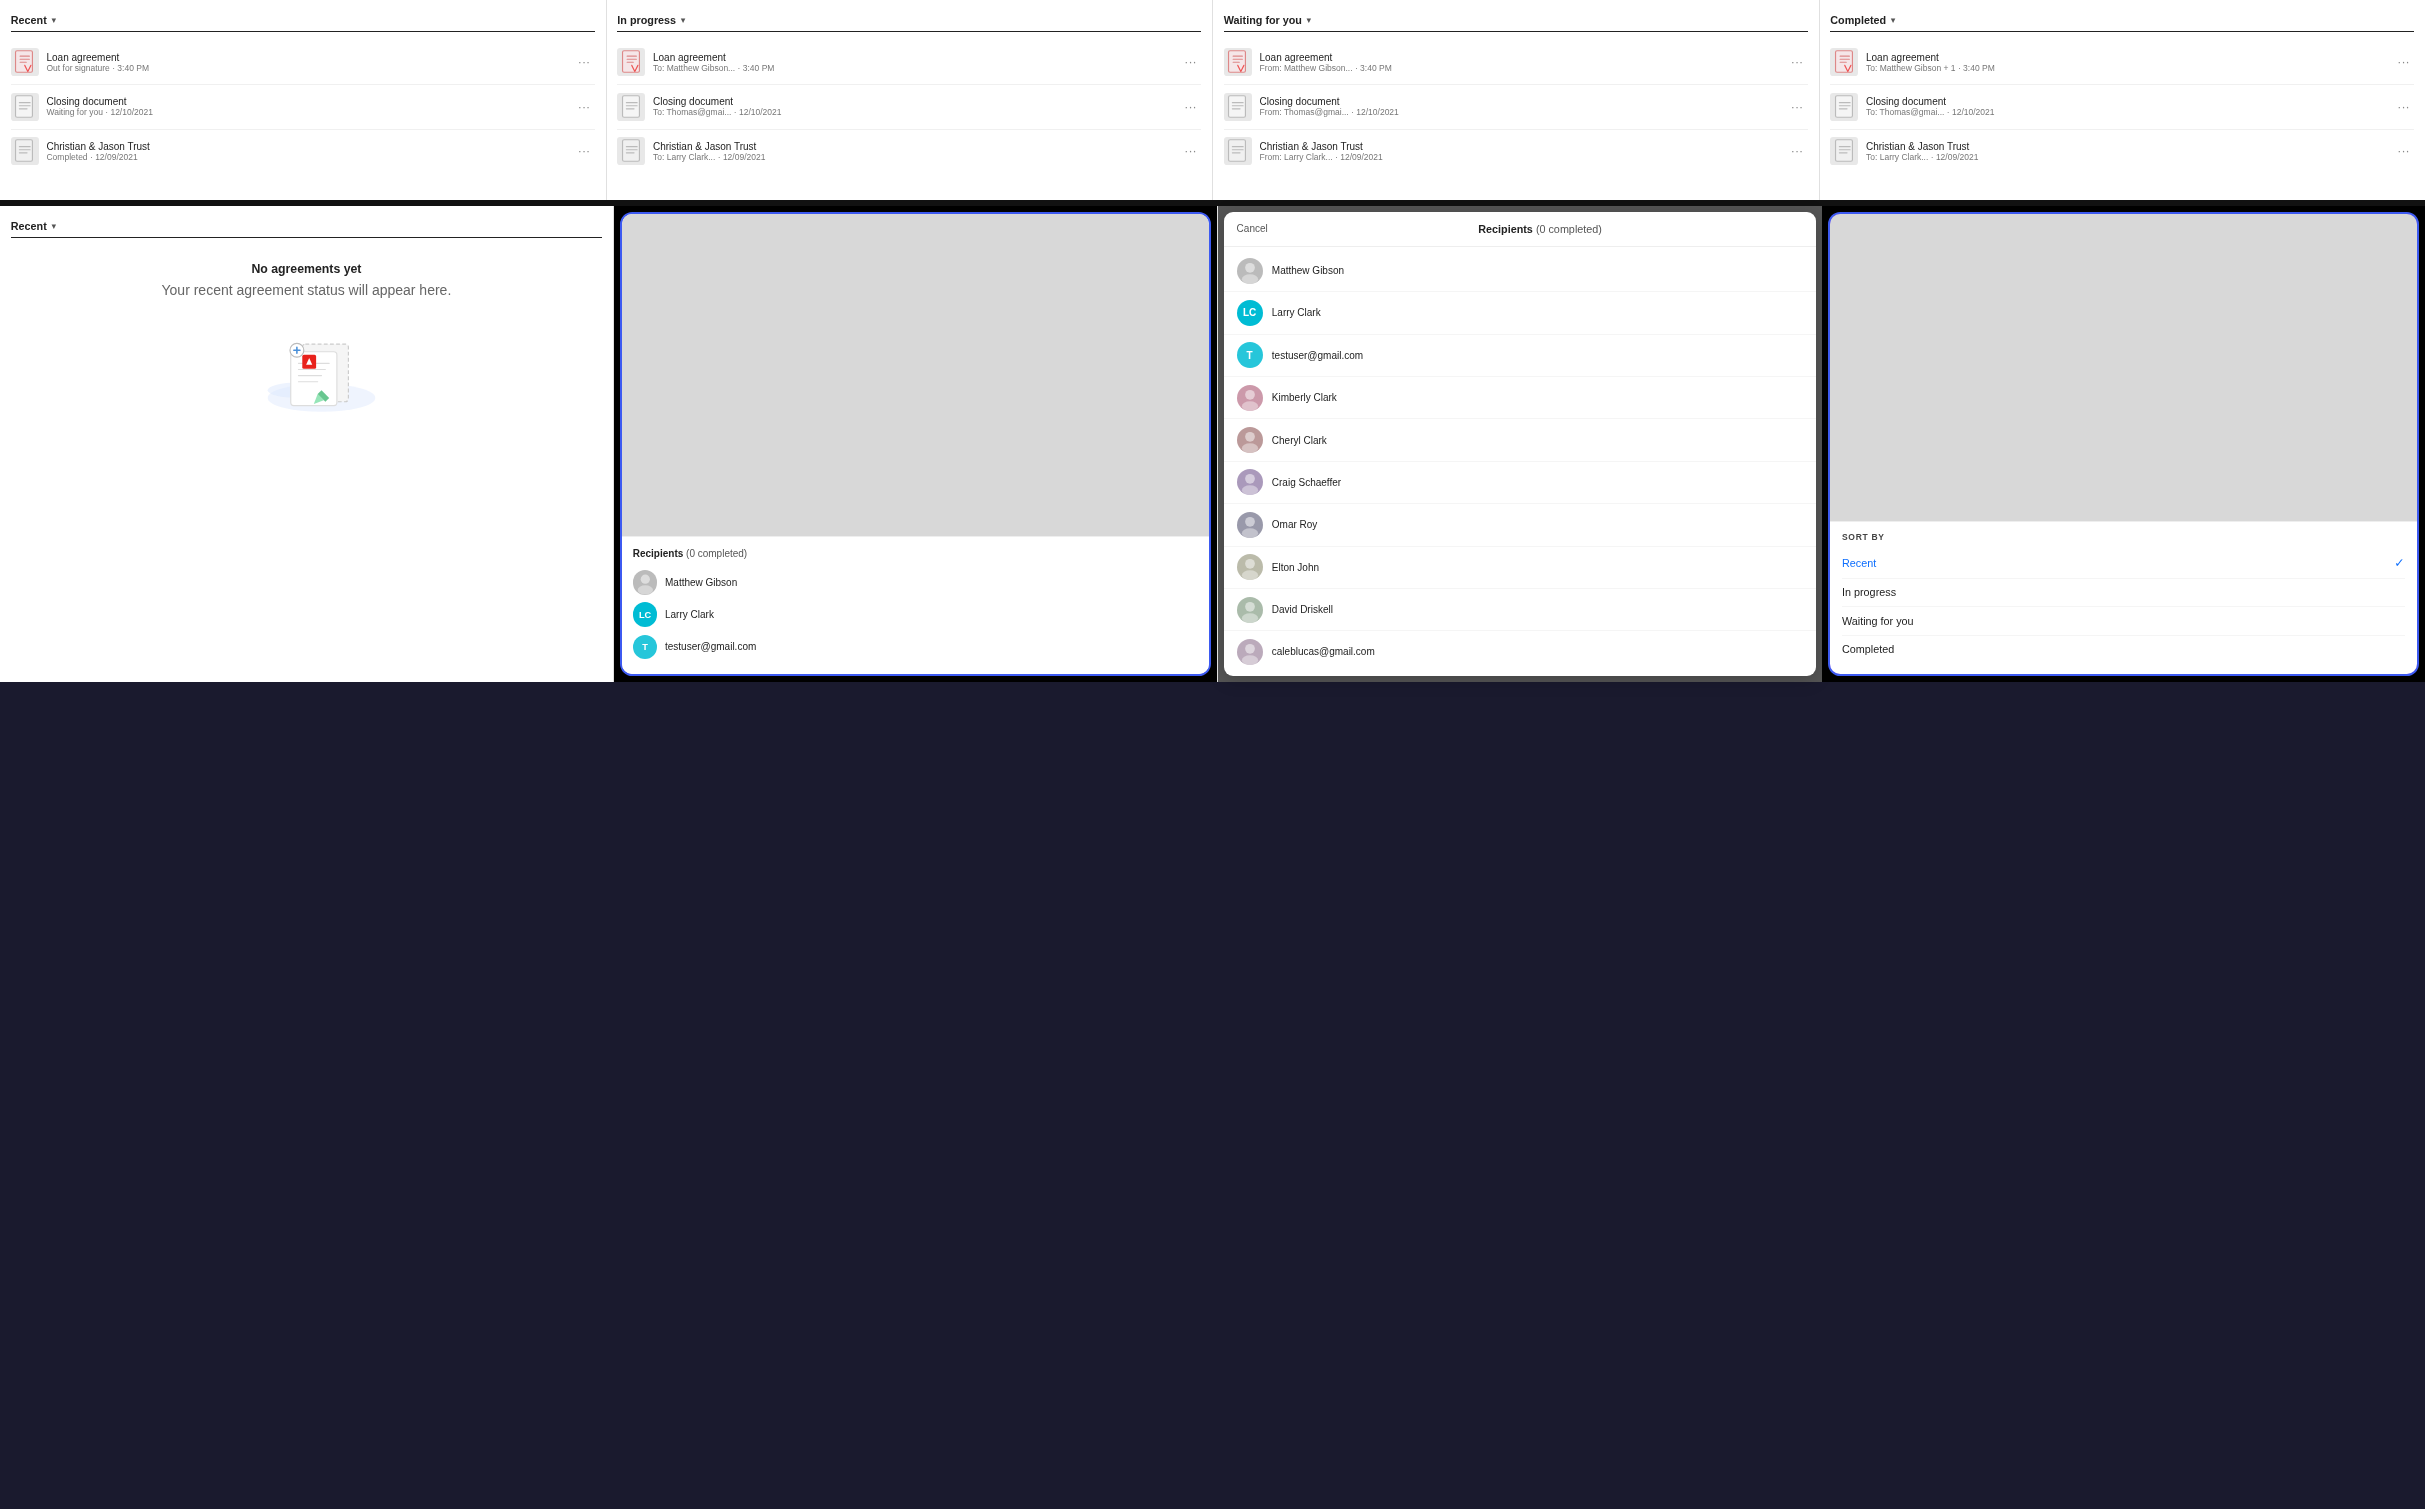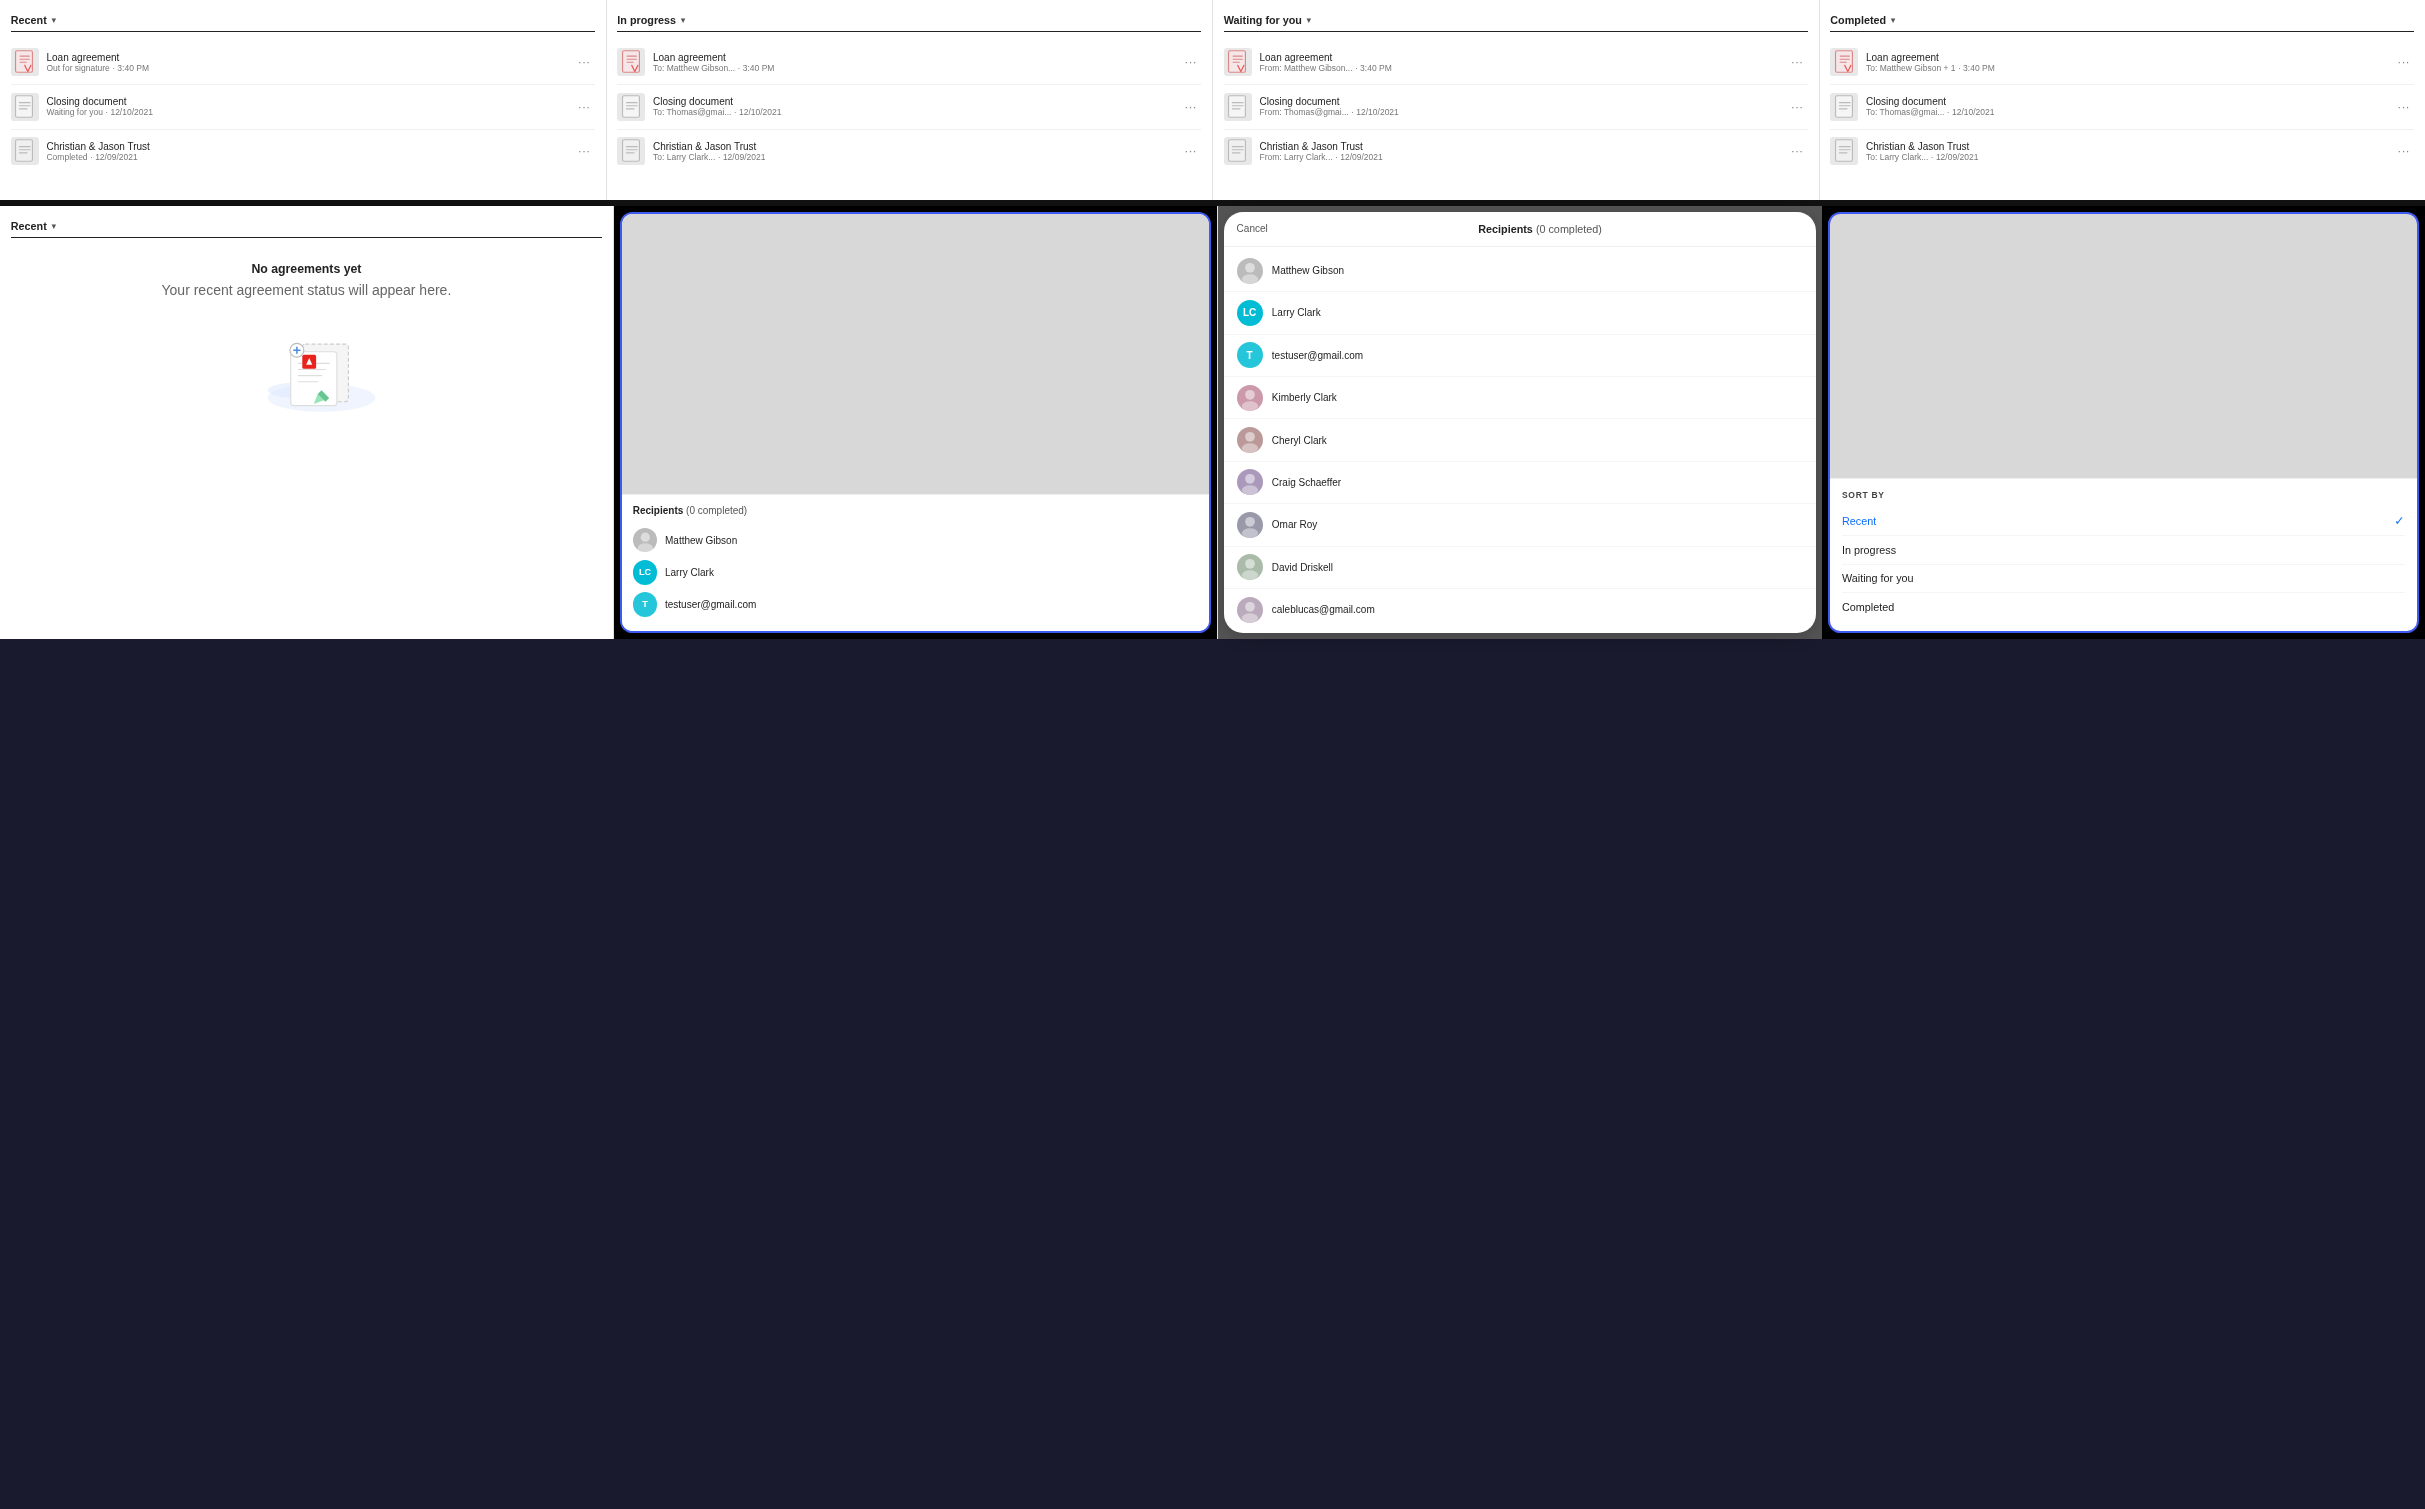--- a/index.html
+++ b/index.html
@@ -199,21 +199,21 @@
       flex: 1;
       padding: 6.1px;
       background: #555;
       display: flex;
       flex-direction: column;
       align-items: center;
       justify-content: flex-start;
     }
     .modal-card {
       background: #fff;
-      border-radius: 19px;
+      border-radius: 9px;
       width: 100%;
       overflow: hidden;
       box-shadow: 0 3.1px 18.4px rgba(0,0,0,0.2);
     }
     .modal-header {
       display: flex;
       align-items: center;
       padding: 10.8px 12.3px;
       border-bottom: 0.8px solid #eee;
       gap: 9.2px;
@@ -618,20 +618,29 @@
       <svg width="26" height="26" viewBox="0 0 32 32" fill="none">
         <circle cx="16" cy="12" r="6" fill="#fff" opacity="0.5"></circle>
         <ellipse cx="16" cy="26" rx="10" ry="6" fill="#fff" opacity="0.4"></ellipse>
       </svg>
     </div>
           <span class="recipient-name">Omar Roy</span>
         </div>
 
 
 
+        <div class="modal-recipient">
+          <div class="recipient-avatar" style="background:#bba;width:26px;height:26px;">
+      <svg width="26" height="26" viewBox="0 0 32 32" fill="none">
+        <circle cx="16" cy="12" r="6" fill="#fff" opacity="0.5"></circle>
+        <ellipse cx="16" cy="26" rx="10" ry="6" fill="#fff" opacity="0.4"></ellipse>
+      </svg>
+    </div>
+          <span class="recipient-name">Elton John</span>
+        </div>
 
         <div class="modal-recipient">
           <div class="recipient-avatar" style="background:#aba;width:26px;height:26px;">
       <svg width="26" height="26" viewBox="0 0 32 32" fill="none">
         <circle cx="16" cy="12" r="6" fill="#fff" opacity="0.5"></circle>
         <ellipse cx="16" cy="26" rx="10" ry="6" fill="#fff" opacity="0.4"></ellipse>
       </svg>
     </div>
           <span class="recipient-name">David Driskell</span>
         </div>

